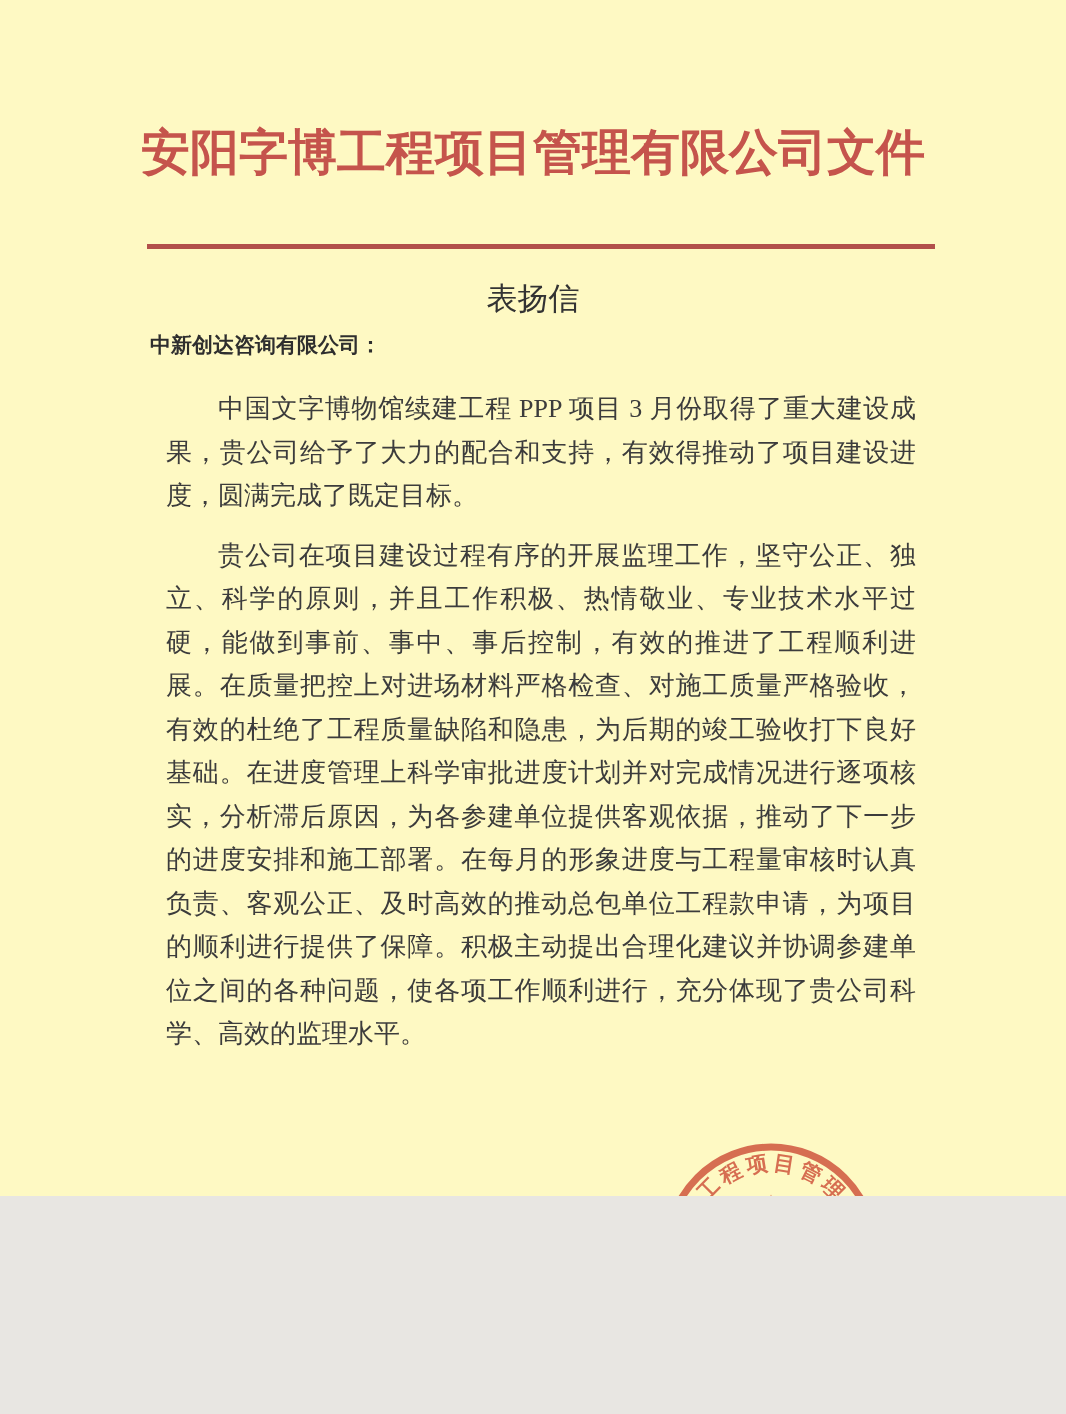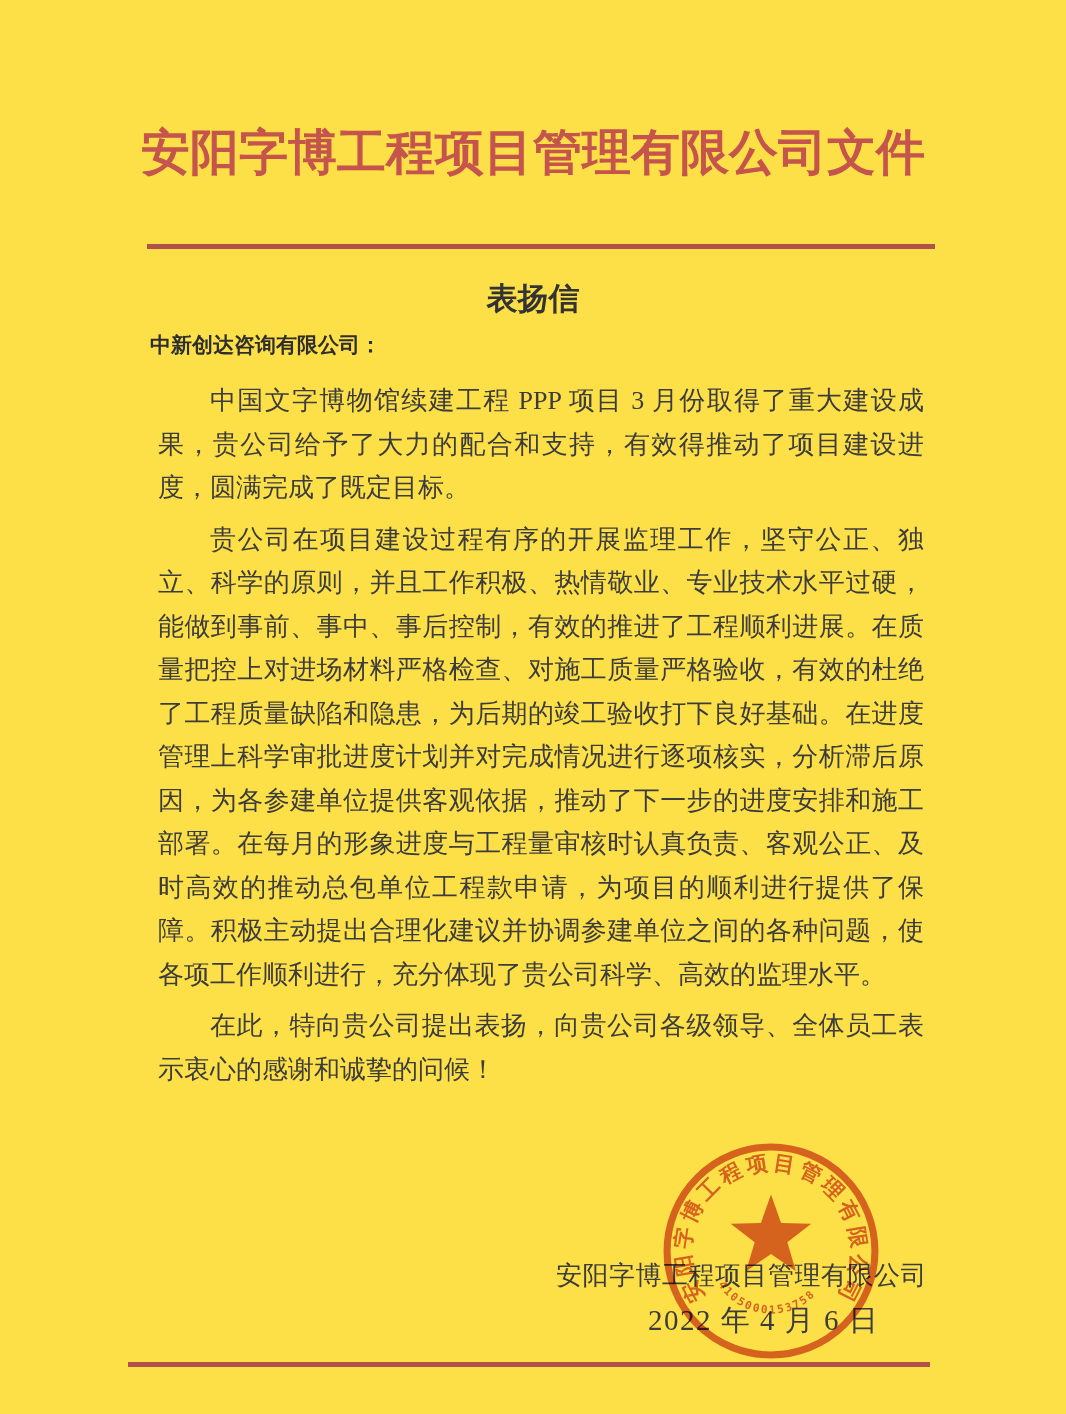--- a/index.html
+++ b/index.html
@@ -1,47 +1,47 @@
 <!DOCTYPE html>
 <html><head>
 <meta charset="utf-8">
 <style>
   html,body{margin:0;padding:0;background:#e8e6e2;}
   .page{
     position:relative;
-    width:1066px;height:1414px;
+    width:1066px;height:1196px;
     margin:0 auto;
-    background:#fde047;
+    background:#fef9c3;
     overflow:hidden;
     font-family:"Liberation Serif","DejaVu Serif",serif;
   }
   .doc-header{
     position:absolute;top:124px;left:0;right:0;
     margin:0;text-align:center;
     font-size:49px;line-height:1.2;font-weight:bold;
     color:#c5544c;letter-spacing:0px;
   }
   .rule{position:absolute;background:#b2504b;height:5px;}
   .rule-top{top:244px;left:147px;width:788px;}
   .rule-bottom{top:1362px;left:128px;width:802px;}
   .letter-title{
     position:absolute;top:278px;left:0;right:0;
     margin:0;text-align:center;
-    font-size:31px;font-weight:700;color:#333;
+    font-size:31px;font-weight:400;color:#333;
   }
   .salutation{
     position:absolute;top:331px;left:150px;
     font-size:21px;font-weight:bold;color:#2e2e2e;
   }
   .body-text{
     position:absolute;top:371px;left:150px;width:782px;
     font-size:26px;line-height:43.5px;
     text-align:justify;color:#3c3c3c;
   }
-  .body-text p{margin:8px;text-indent:2em;}
+  .body-text p{margin:16px;text-indent:2em;}
   .signature{
     position:absolute;top:1258px;left:556px;
     font-size:26px;color:#3c3c3c;letter-spacing:0.5px;
     white-space:nowrap;
   }
   .sign-date{
     position:absolute;top:1301px;left:648px;
     font-size:29px;color:#3c3c3c;letter-spacing:1.5px;
     white-space:nowrap;
   }
@@ -60,21 +60,20 @@
 
   <div class="rule rule-top"></div>
 
   <h2 class="letter-title">表扬信</h2>
 
   <div class="salutation">中新创达咨询有限公司：</div>
 
   <div class="body-text">
     <p>中国文字博物馆续建工程 PPP 项目 3 月份取得了重大建设成果，贵公司给予了大力的配合和支持，有效得推动了项目建设进度，圆满完成了既定目标。</p>
     <p>贵公司在项目建设过程有序的开展监理工作，坚守公正、独立、科学的原则，并且工作积极、热情敬业、专业技术水平过硬，能做到事前、事中、事后控制，有效的推进了工程顺利进展。在质量把控上对进场材料严格检查、对施工质量严格验收，有效的杜绝了工程质量缺陷和隐患，为后期的竣工验收打下良好基础。在进度管理上科学审批进度计划并对完成情况进行逐项核实，分析滞后原因，为各参建单位提供客观依据，推动了下一步的进度安排和施工部署。在每月的形象进度与工程量审核时认真负责、客观公正、及时高效的推动总包单位工程款申请，为项目的顺利进行提供了保障。积极主动提出合理化建议并协调参建单位之间的各种问题，使各项工作顺利进行，充分体现了贵公司科学、高效的监理水平。</p>
-    <p>在此，特向贵公司提出表扬，向贵公司各级领导、全体员工表示衷心的感谢和诚挚的问候！</p>
   </div>
 
   <div class="signature">安阳字博工程项目管理有限公司</div>
 
   <div class="sign-date">2022 年 4 月 6 日</div>
 
   <svg class="seal" viewBox="0 0 220 220">
     <defs>
       <path id="sealArc" d="M 44.5,155.9 A 80,80 0 1,1 175.5,155.9" fill="none"></path>
       <path id="sealNumArc" d="M 53.8,136.2 A 62,62 0 0,0 166.2,136.2" fill="none"></path>

